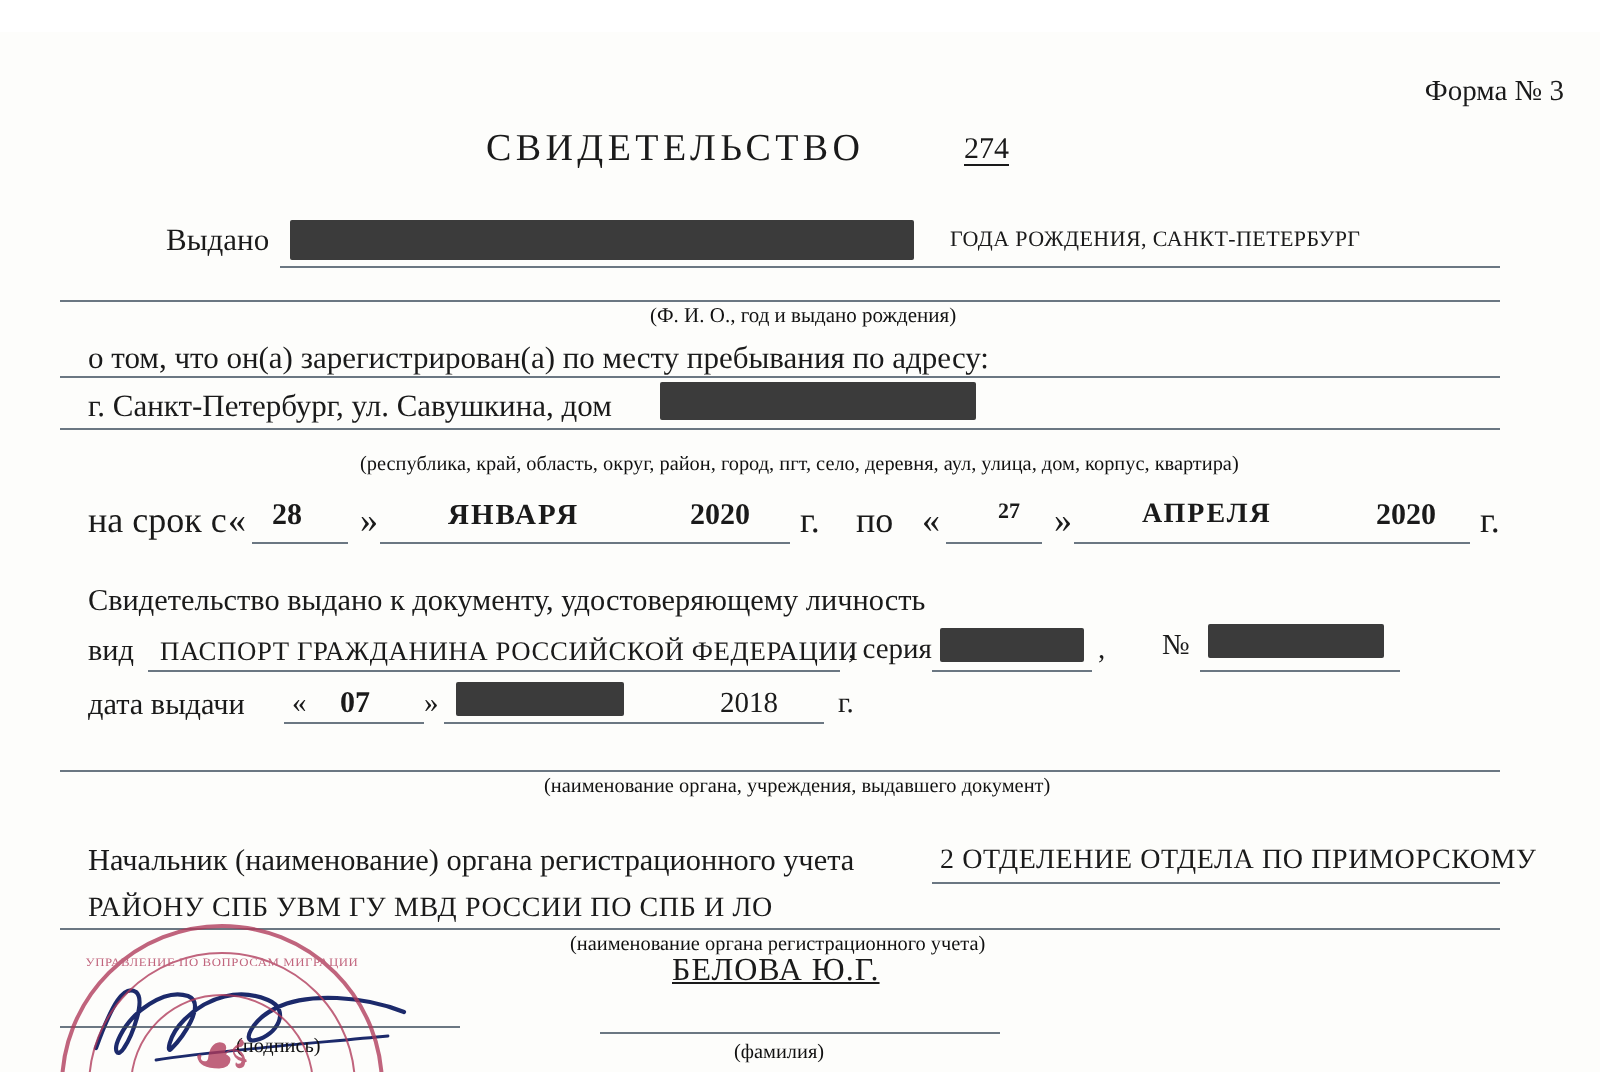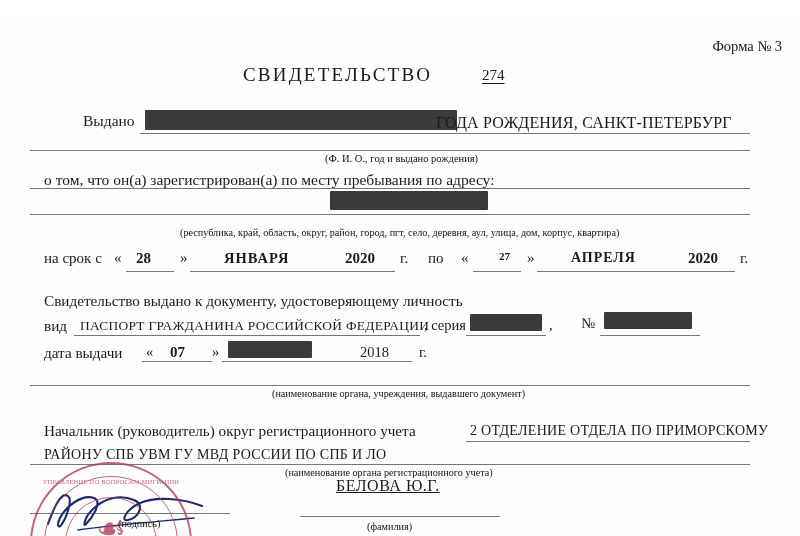--- a/index.html
+++ b/index.html
@@ -56,22 +56,22 @@
     left: 226px;
     font-size: 15.5px;
   }
   .lbl-vydano {
     top: 96px;
     left: 83px;
     font-size: 15.5px;
   }
   .birth-place {
     top: 98px;
-    left: 436px;
-    font-size: 16px;
+    left: 475px;
+    font-size: 11px;
     letter-spacing: .2px;
   }
   .cap { position: absolute; font-size: 10.5px; color: #111; }
   .cap-fio {
     top: 137px;
     left: 325px;
   }
   .line-registered {
     top: 155px;
     left: 44px;
@@ -80,21 +80,21 @@
   .line-address {
     top: 179px;
     left: 44px;
     font-size: 15.5px;
   }
   .cap-addr {
     top: 211px;
     left: 180px;
     font-size: 10.2px;
   }
-  .term-row { top: 234px; font-size: 15px; }
+  .term-row { top: 234px; font-size: 18px; }
   .term-s { left: 44px; }
   .q1 { left: 114px; }
   .d1 { left: 136px; font-weight: bold; font-size: 15px; }
   .q2 { left: 180px; }
   .m1 { left: 224px; font-weight: bold; letter-spacing: 1px; font-size: 14.5px; }
   .y1 { left: 345px; font-weight: bold; font-size: 15px; }
   .g1 { left: 400px; }
   .po { left: 428px; }
   .q3 { left: 461px; }
   .d2 { left: 499px; font-weight: bold; font-size: 11px; }
@@ -208,20 +208,21 @@
   <div class="redact" style="left:145px; top:94px; width:312px; height:20px;"></div>
   <div class="abs birth-place">ГОДА РОЖДЕНИЯ, САНКТ-ПЕТЕРБУРГ</div>
   <div class="rule" style="left:140px; top:117px; width:610px;"></div>
 
   <div class="rule" style="left:30px; top:134px; width:720px;"></div>
   <div class="cap cap-fio">(Ф. И. О., год и выдано рождения)</div>
 
   <div class="abs line-registered">о том, что он(а) зарегистрирован(а) по месту пребывания по адресу:</div>
   <div class="rule" style="left:30px; top:172px; width:720px;"></div>
 
+  <div class="abs line-address">г. Санкт-Петербург, ул. Савушкина, дом</div>
   <div class="redact" style="left:330px; top:175px; width:158px; height:19px;"></div>
   <div class="rule" style="left:30px; top:198px; width:720px;"></div>
   <div class="cap cap-addr">(республика, край, область, округ, район, город, пгт, село, деревня, аул, улица, дом, корпус, квартира)</div>
 
   <div class="abs term-row term-s">на срок с</div>
   <div class="abs term-row q1">«</div>
   <div class="abs term-row d1">28</div>
   <div class="abs term-row q2">»</div>
   <div class="abs term-row m1">ЯНВАРЯ</div>
   <div class="abs term-row y1">2020</div>
@@ -258,21 +259,21 @@
   <div class="abs q6">»</div>
   <div class="redact" style="left:228px; top:325px; width:84px; height:17px;"></div>
   <div class="abs y3">2018</div>
   <div class="abs g3">г.</div>
   <div class="rule" style="left:142px; top:345px; width:70px;"></div>
   <div class="rule" style="left:222px; top:345px; width:190px;"></div>
 
   <div class="rule" style="left:30px; top:369px; width:720px;"></div>
   <div class="cap cap-organ">(наименование органа, учреждения, выдавшего документ)</div>
 
-  <div class="abs chief-lbl">Начальник (руководитель) округ регистрационного учета</div>
+  <div class="abs chief-lbl">Начальник (наименование) органа регистрационного учета</div>
   <div class="abs chief-val">2 ОТДЕЛЕНИЕ ОТДЕЛА  ПО ПРИМОРСКОМУ</div>
   <div class="rule" style="left:466px; top:425px; width:284px;"></div>
   <div class="abs chief-val2">РАЙОНУ СПБ УВМ  ГУ  МВД  РОССИИ  ПО СПБ  И  ЛО</div>
   <div class="rule" style="left:30px; top:448px; width:720px;"></div>
   <div class="cap cap-chief">(наименование органа регистрационного учета)</div>
 
   <svg class="signature" viewBox="0 0 200 52">
     <path d="M6,40 C14,18 20,8 26,12 C31,16 24,34 20,40 C17,45 14,42 18,34 C24,22 40,10 52,14 C62,18 48,36 44,40 C41,44 42,34 50,26 C62,14 78,10 92,16 C104,21 96,34 86,36 C78,38 84,26 96,20 C112,12 140,14 160,22" fill="none" stroke="#1c2a6b" stroke-width="2.1" stroke-linecap="round"></path>
     <path d="M36,46 C60,42 110,38 152,34" fill="none" stroke="#1c2a6b" stroke-width="1.4" stroke-linecap="round"></path>
   </svg>

